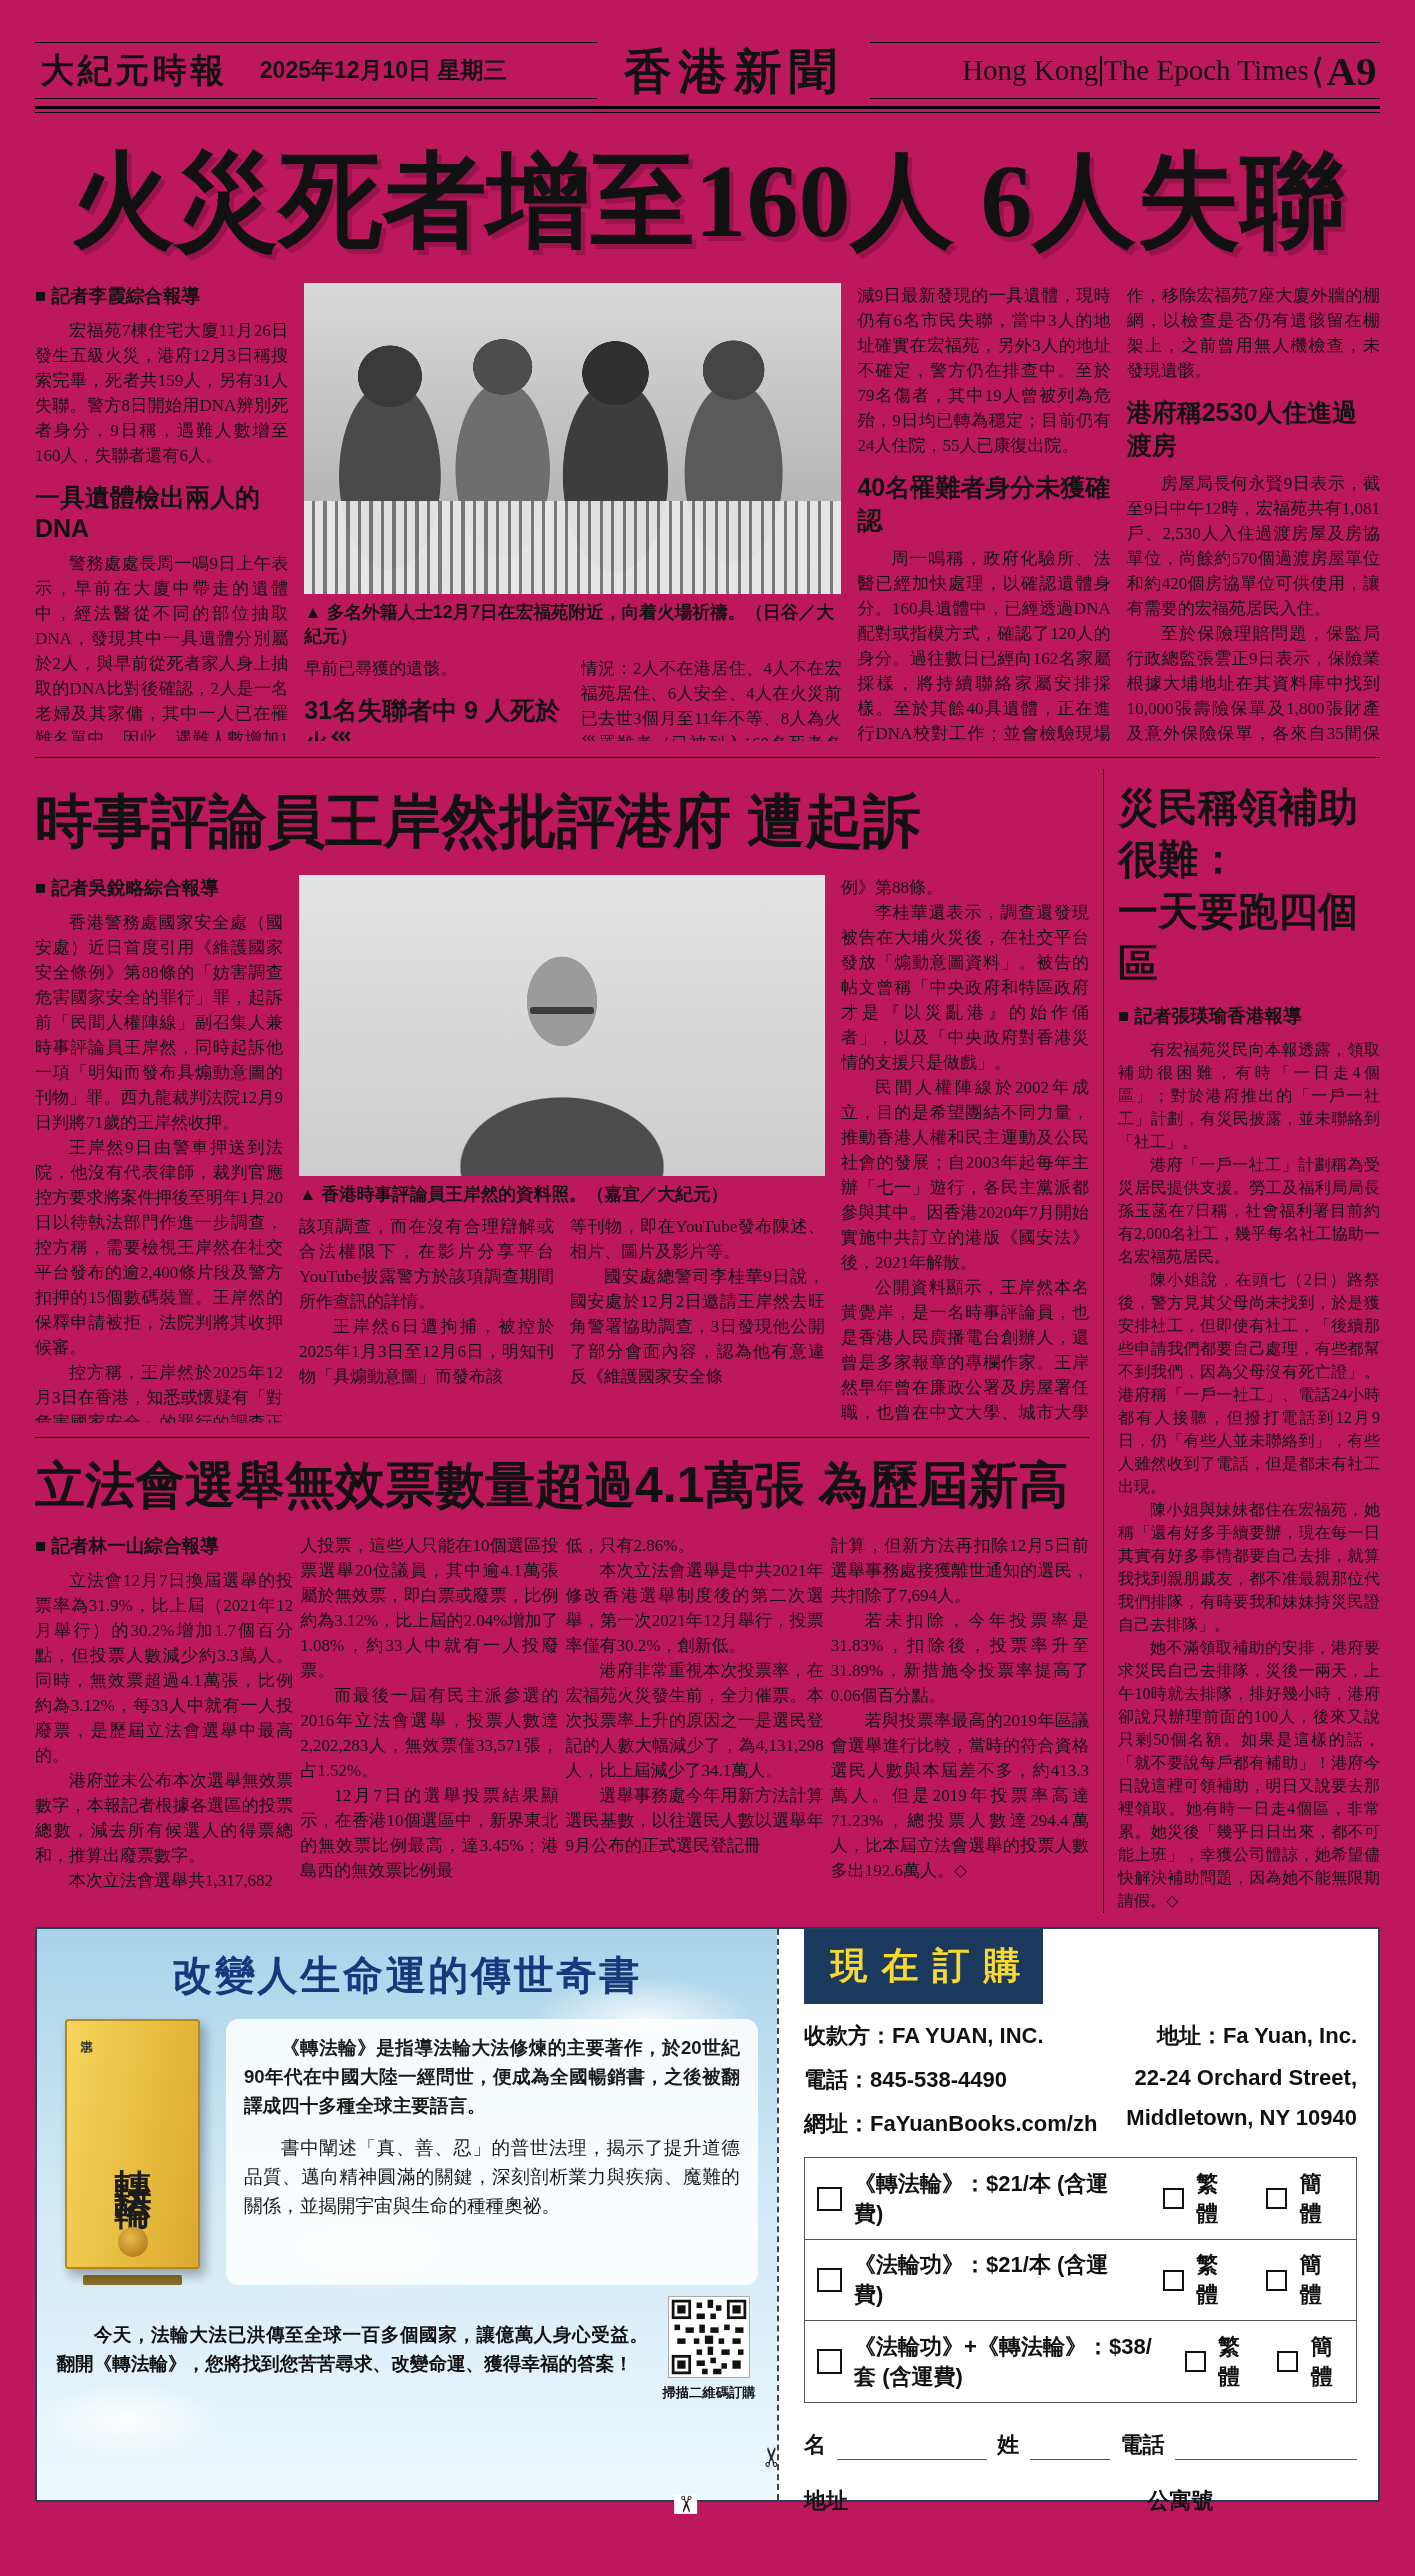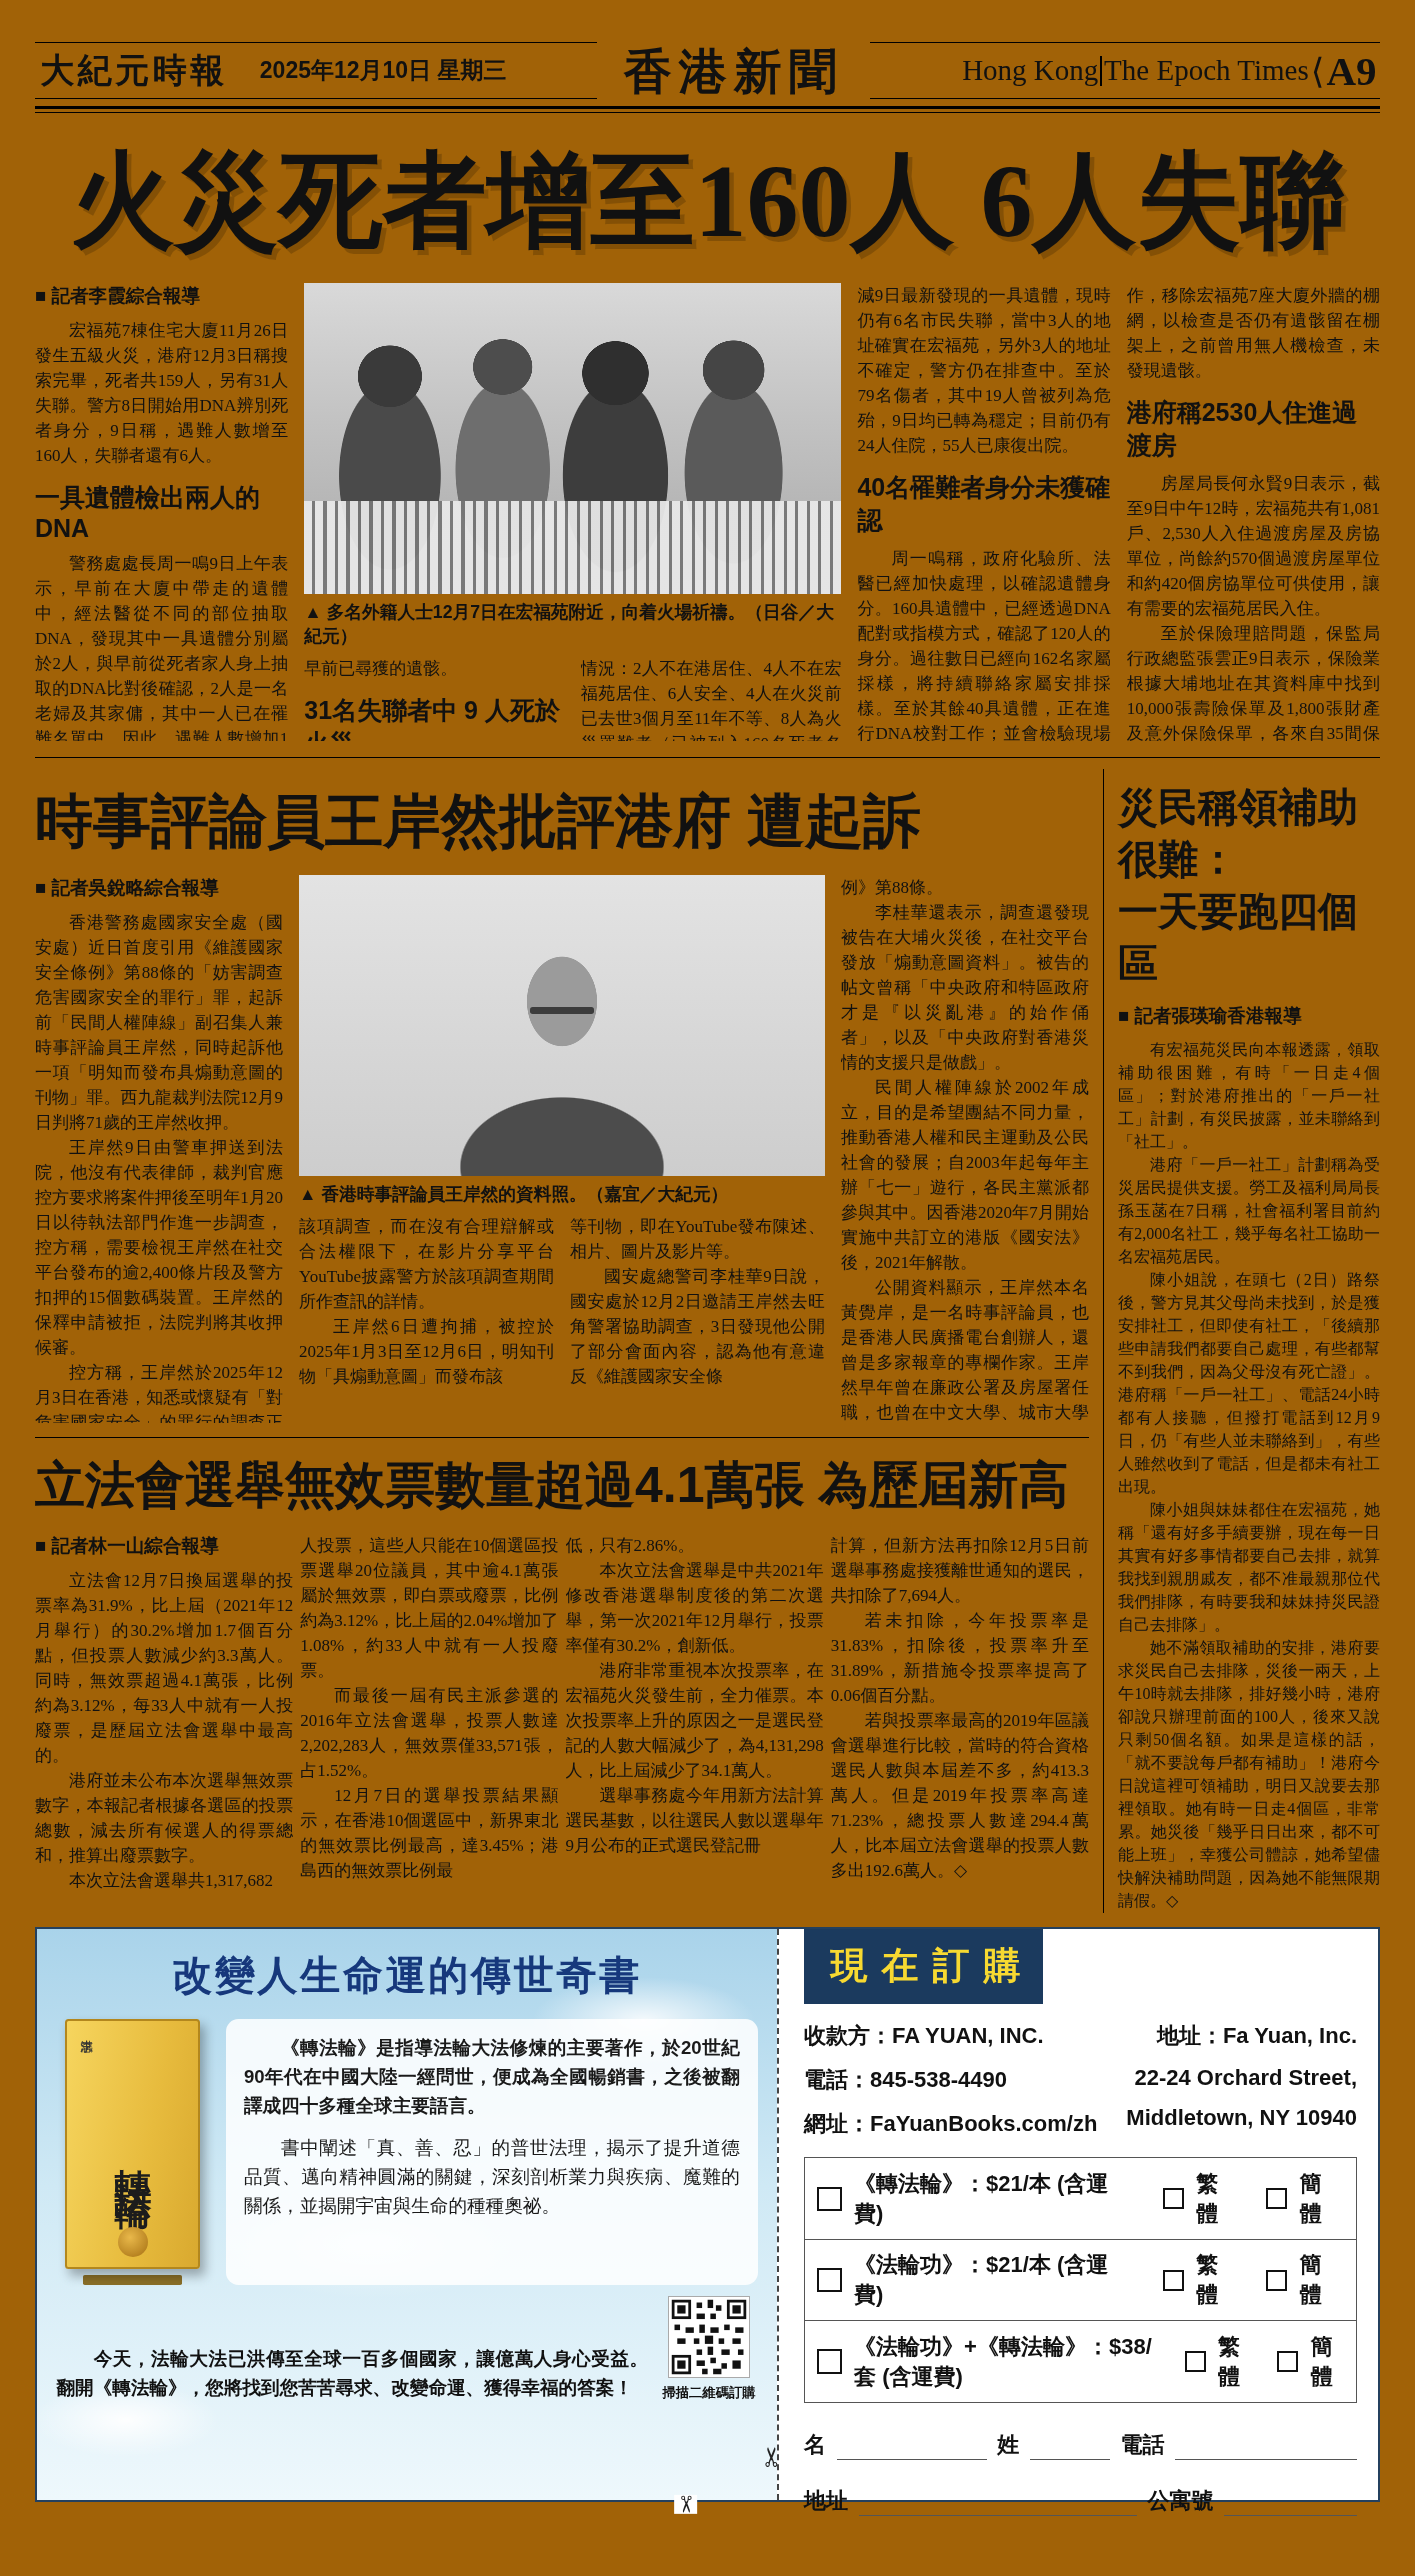--- a/index.html
+++ b/index.html
@@ -1,17 +1,17 @@
 <!DOCTYPE html>
 <html style="font-size:14px"><head>
 <meta charset="utf-8">
 <style>
   html,body { margin:0; padding:0; background:#fff; }
   body { font-family:"Liberation Serif","DejaVu Serif",serif; color:#111; }
-  .page { position:relative; width:1415px; height:2576px; background:#a16207; overflow:hidden; margin:0 auto; }
+  .page { position:relative; width:1415px; height:2576px; background:#be185d; overflow:hidden; margin:0 auto; }
 
   
   .masthead-row { display:flex; align-items:flex-end; margin:42px 35px 0; }
   .band { height:57px; border-top:1.8px solid #000; border-bottom:1.8px solid #000; display:flex; align-items:center; box-sizing:border-box; }
   .mh-left { flex:1.1; gap:32px; padding-left:5.3px; }
   .mh-right { flex:1; justify-content:flex-end; gap:2px; padding-right:3.5px; }
   .logo { font-size:34px; font-weight:900; letter-spacing:3.5px; }
   .date { font-family:"Liberation Sans","DejaVu Sans",sans-serif; font-weight:700; font-size:23px; }
   .mh-center { font-size:48px; font-weight:900; letter-spacing:7px; padding:0 26.5px 3.5px; line-height:1; }
   .hk { font-size:29px; }
@@ -85,21 +85,21 @@
   .ad-main { display:flex; gap:17.7px; }
   .book-wrap { width:152px; flex:0 0 auto; text-align:center; }
   .book { width:131px; height:246px; margin:0 auto; background:linear-gradient(100deg,#f6d55e,#e7bb3d 60%,#d9a92f); border:2.7px solid #b3871d; border-radius:3.5px; position:relative; box-shadow:4.4px 6.2px 10.6px rgba(0,0,0,.3); display:flex; justify-content:center; }
   .book-title { writing-mode:vertical-rl; font-size:37px; font-weight:900; letter-spacing:12.4px; margin-top:26.5px; color:#1c1c1c; }
   .book-author { position:absolute; top:8.8px; left:10.6px; writing-mode:vertical-rl; font-size:12.4px; color:#333; }
   .book-emblem { position:absolute; bottom:10.6px; left:50%; margin-left:-15px; width:30px; height:30px; border-radius:50%; background:radial-gradient(circle at 40% 35%, #e9b84a, #a56f12); }
   .book-stand { width:99px; height:10.6px; background:#8a6f28; margin:5.3px auto 0; border-radius:1.8px; }
   .ad-card { flex:1; background:rgba(255,255,255,.85); border-radius:12.4px; padding:14px 17.7px; }
   .ad-card p { font-family:"Liberation Sans","DejaVu Sans",sans-serif; font-size:18.6px; line-height:29px; text-align:justify; margin:0 0 12.4px; text-indent:2em; color:#1a1a1a; }
   .ad-card p.b1 { font-weight:700; }
-  .ad-bottom { display:flex; align-items:flex-end; gap:12.4px; margin-top:10.6px; }
+  .ad-bottom { display:flex; align-items:center; gap:12.4px; margin-top:10.6px; }
   .ad-bottom p { flex:1; font-family:"Liberation Sans","DejaVu Sans",sans-serif; font-weight:700; font-size:18.6px; line-height:29px; text-align:justify; margin:0; text-indent:2em; }
   .qr-wrap { width:97px; flex:0 0 auto; text-align:center; }
   .qr { width:80px; height:80px; background:#fff; border:0.9px solid #aaa; }
   .qr-caption { font-family:"Liberation Sans","DejaVu Sans",sans-serif; font-weight:700; font-size:13.3px; margin-top:2.7px; }
 
   .ad-right { flex:1; background:#fff; border-left:2.7px dashed #444; position:relative; box-sizing:border-box; padding:0 21px 0 25px; }
   .form-head { display:flex; gap:19.5px; }
   .order-now { background:#1b3a5e; color:#f7d931; font-family:"Liberation Sans","DejaVu Sans",sans-serif; font-weight:900; font-size:37px; letter-spacing:14px; padding:12.4px 8.8px 12.4px 26.5px; flex:0 0 auto; }
   .instructions { font-family:"Liberation Sans","DejaVu Sans",sans-serif; font-weight:700; font-size:19.5px; line-height:30px; padding-top:7px; }
   .contact-row { display:flex; margin-top:17.7px; font-family:"Liberation Sans","DejaVu Sans",sans-serif; font-weight:700; font-size:22px; }

